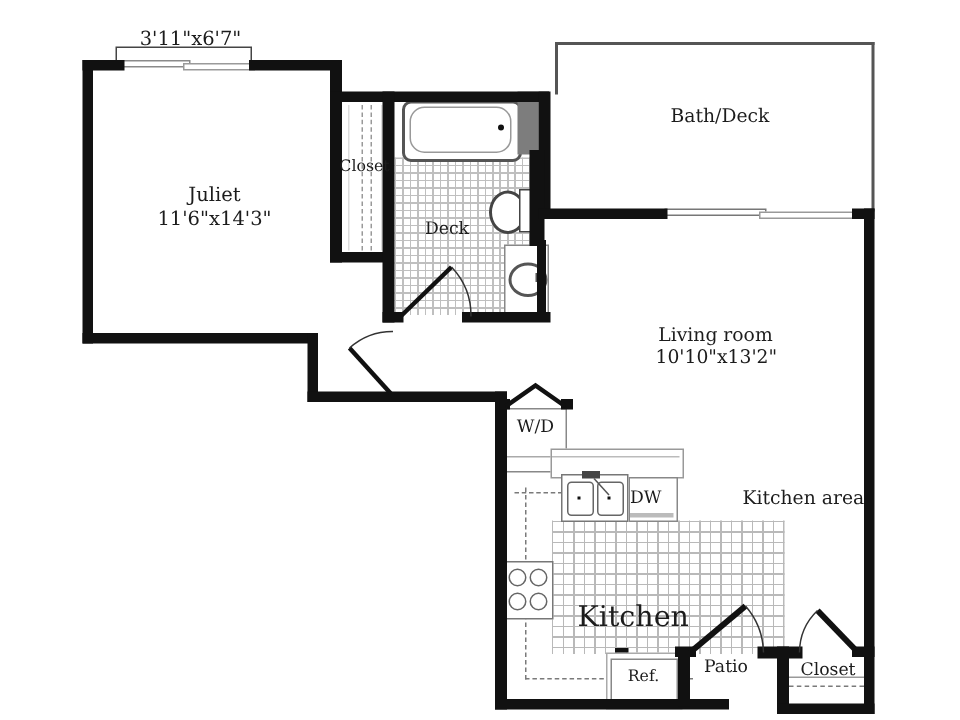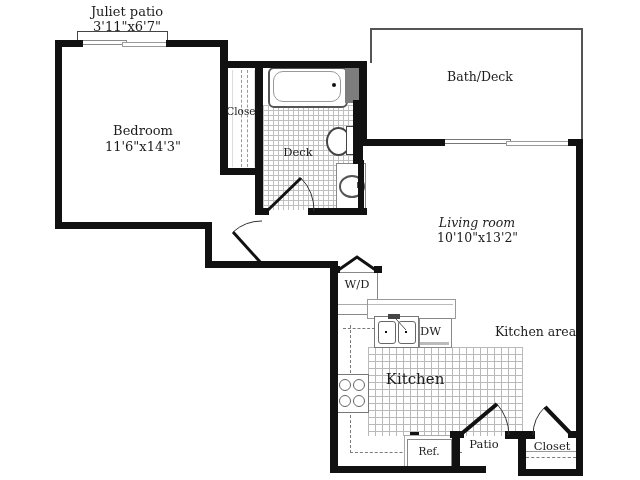--- a/index.html
+++ b/index.html
@@ -119,42 +119,41 @@
     <path d="M 301 178 A 47 47 0 0 1 314 211" fill="none" stroke="#333" stroke-width="1"></path>
     <line x1="262" y1="264" x2="233" y2="232" stroke="#111" stroke-width="3"></line>
     <path d="M 233 232 A 43 43 0 0 1 262 221" fill="none" stroke="#333" stroke-width="1"></path>
     <line x1="460" y1="435" x2="497" y2="404" stroke="#111" stroke-width="4"></line>
     <path d="M 497 404 A 49 49 0 0 1 509 435" fill="none" stroke="#333" stroke-width="1"></path>
     <line x1="572" y1="435" x2="545" y2="407" stroke="#111" stroke-width="4"></line>
     <path d="M 545 407 A 39 39 0 0 0 533 435" fill="none" stroke="#333" stroke-width="1"></path>
     <line x1="396" y1="319" x2="406" y2="330" stroke="#555" stroke-width="1"></line>
   </svg>
 
-  <div class="lbl" style="left:77px;top:5px;width:100px;font-size:13px;">Juliet patio</div>
   <div class="lbl" style="left:77px;top:20px;width:100px;font-size:13px;">3'11"x6'7"</div>
 
-  <div class="lbl" style="left:103px;top:124px;width:80px;font-size:13px;">Bedroom</div>
+  <div class="lbl" style="left:103px;top:124px;width:80px;font-size:13px;">Juliet</div>
   <div class="lbl" style="left:103px;top:140px;width:80px;font-size:13px;">11'6"x14'3"</div>
 
   <div class="lbl" style="left:226px;top:106px;width:34px;font-size:10.5px;">Closet</div>
 
   <div class="lbl" style="left:283px;top:146px;width:30px;font-size:11.5px;">Deck</div>
 
   <div class="lbl" style="left:440px;top:70px;width:80px;font-size:12.5px;">Bath/Deck</div>
 
-  <div class="lbl" style="left:437px;top:216px;width:80px;font-size:12.5px;font-style:italic;">Living room</div>
+  <div class="lbl" style="left:437px;top:216px;width:80px;font-size:12.5px;">Living room</div>
   <div class="lbl" style="left:437px;top:231px;width:80px;font-size:12.5px;">10'10"x13'2"</div>
 
   <div class="lbl" style="left:339px;top:278px;width:36px;font-size:11.5px;">W/D</div>
 
   <div class="lbl" style="left:420px;top:325px;width:16px;font-size:11.5px;">DW</div>
 
   <div class="lbl" style="left:495px;top:325px;width:72px;font-size:12.5px;">Kitchen area</div>
 
-  <div class="lbl" style="left:385px;top:372px;width:60px;font-size:15px;">Kitchen</div>
+  <div class="lbl" style="left:385px;top:402px;width:60px;font-size:19px;">Kitchen</div>
 
   <div class="lbl" style="left:411px;top:446px;width:36px;font-size:10.5px;">Ref.</div>
 
   <div class="lbl" style="left:464px;top:438px;width:40px;font-size:11.5px;">Patio</div>
 
   <div class="lbl" style="left:530px;top:440px;width:44px;font-size:11.5px;">Closet</div>
 
 </div>
 
 </body></html>

